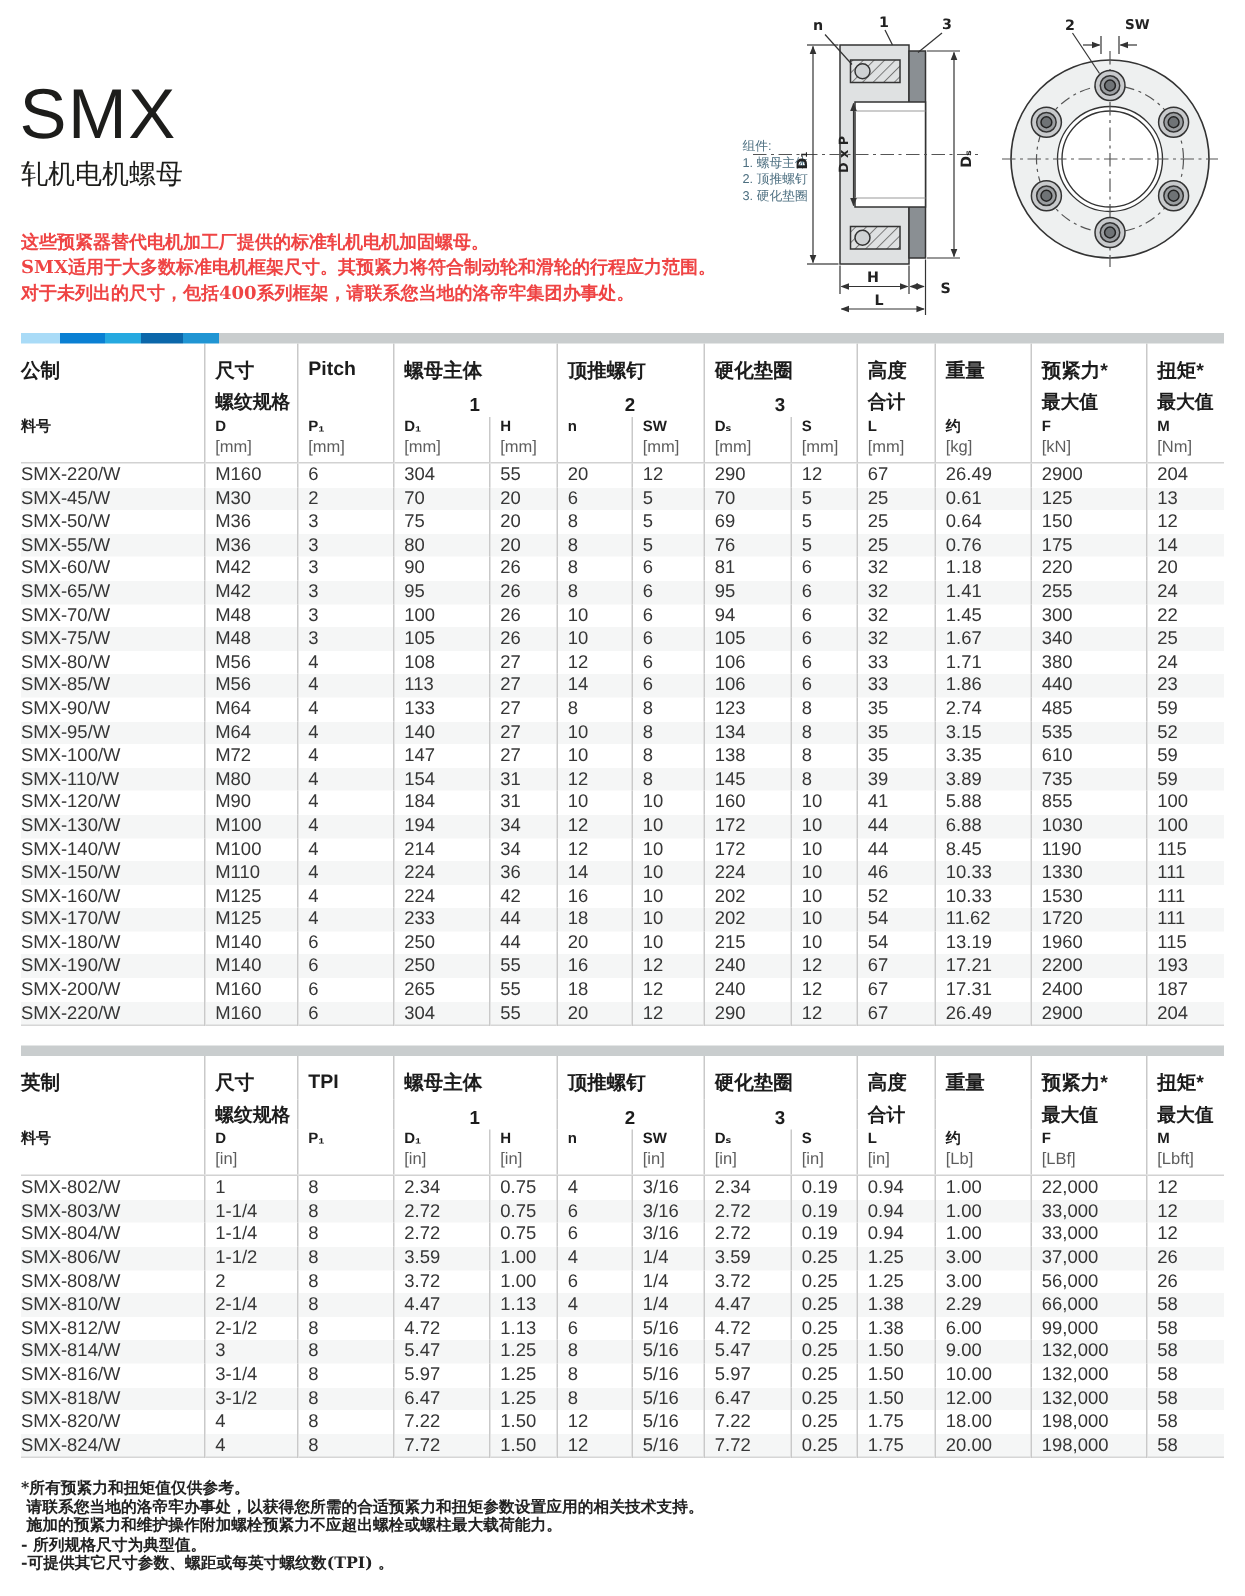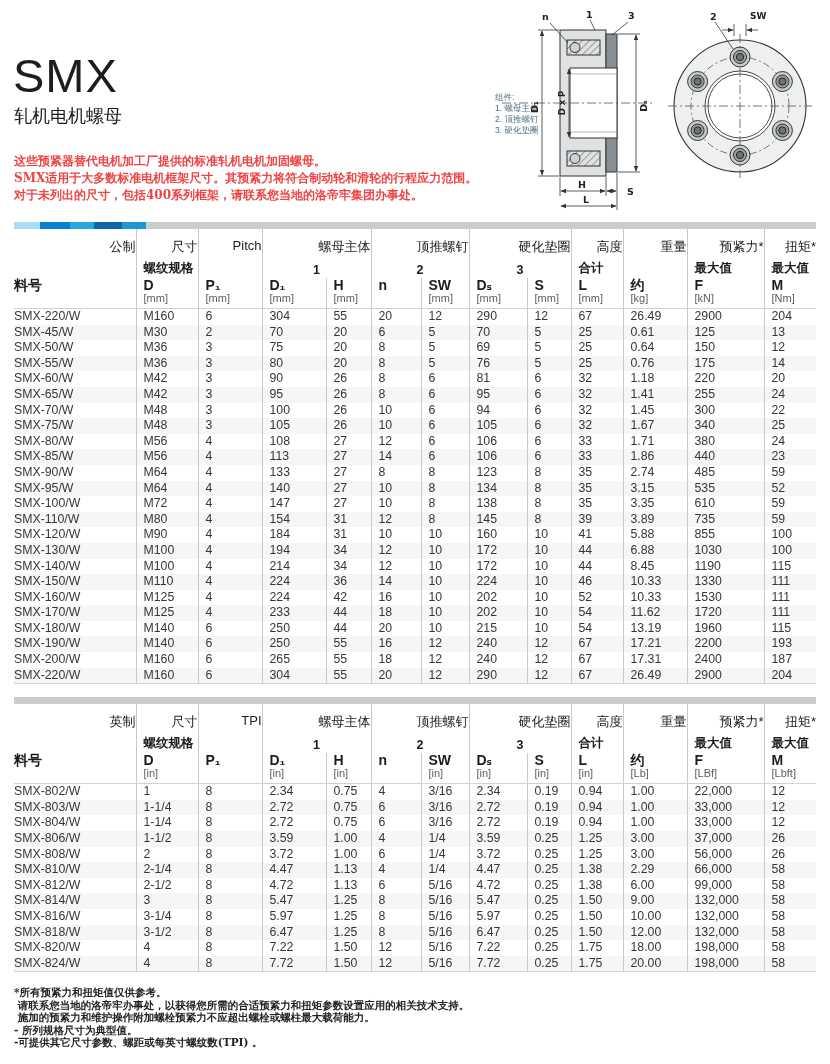--- a/index.html
+++ b/index.html
@@ -15,28 +15,28 @@
   .components{position:absolute;left:495px;top:92px;font-size:8.5px;line-height:11px;color:#4d6f80;}
   svg text{font-family:"DejaVu Sans","Liberation Sans",sans-serif;fill:#222;}
   
   .bar{margin:0 14px;height:7px;display:flex;}
   .bar>div{height:100%;}
   
   table.sheet{margin:0 14px;border-collapse:collapse;table-layout:fixed;width:802px;
               border-bottom:1px solid #d6d6d6;}
   table.sheet th,table.sheet td{text-align:left;vertical-align:bottom;font-weight:normal;padding:0;}
   table.sheet .vb{border-left:1px solid #c9c9c9;}
-  table.sheet thead .t1{font-size:13px;font-weight:normal;padding:9px 0 2px 7px;vertical-align:top;text-align:right;}
+  table.sheet thead .t1{font-size:13px;font-weight:bold;padding:9px 0 2px 7px;vertical-align:top;}
   table.sheet thead .t2{font-size:12.5px;font-weight:bold;padding:0 0 1px 7px;height:19px;}
   table.sheet thead .t2.ctr{text-align:center;padding-left:0;}
   table.sheet thead .t3{padding:0 0 3px 7px;border-bottom:1px solid #d2d2d2;}
   table.sheet thead tr:first-child .t1:first-child,
   table.sheet thead .t2:first-child,
   table.sheet thead .t3:first-child{padding-left:0;}
-  .lbl{font-size:14px;font-weight:bold;line-height:14px;}
+  .lbl{font-size:10px;font-weight:bold;line-height:14px;}
   .unit{font-size:11px;color:#5d5d5d;line-height:13px;min-height:13px;}
   table.sheet tbody td{font-size:12.3px;line-height:15.6px;height:15.6px;color:#363636;padding-left:7px;
                        white-space:nowrap;overflow:hidden;}
   table.sheet tbody td:first-child{padding-left:0;}
   table.sheet tbody tr.alt{background:#f5f6f6;}
   
   .footnotes{margin:14px 14px 0 14px;font-family:"DejaVu Serif","Liberation Serif",serif;
              font-weight:700;font-size:10.5px;line-height:12.4px;color:#222;}
   .footnotes div{white-space:pre;}
   .gap1{height:13px;}

